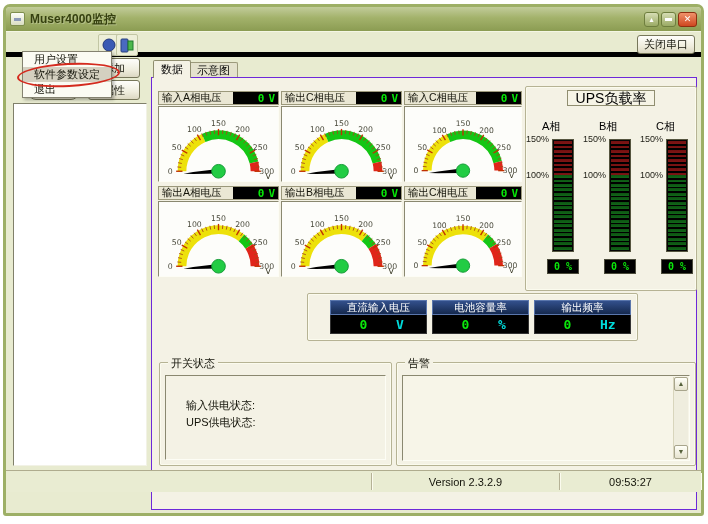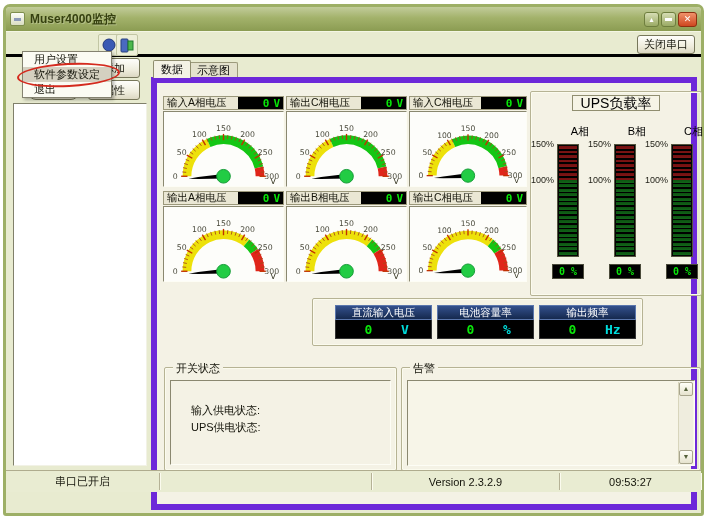--- a/index.html
+++ b/index.html
@@ -22,39 +22,39 @@
     background:linear-gradient(#D6DDB4,#9AAA64); }
   .wbtn.close { width:19px; background:linear-gradient(#F0926A,#CE4620); border-color:#8E2E10; font-size:9px; }
   .dash { display:inline-block; width:7px; height:3px; background:#FFF; margin-bottom:1px; }
 
   
   .menubar { height:20px; background:#E8EBD0; display:flex; align-items:center; padding-left:3px; font-size:11px; color:#14140A; }
   .menu-item { padding:2px 7px; margin-right:1px; }
   .menu-item.active { background:#E9ECCE; border:1px solid; border-color:#8A8868 #F8F8F0 #F8F8F0 #8A8868; padding:1px 6px; }
 
   
-  .toolbar { height:26px; background:#E8EBD0; border-top:1px solid #F4F6E4; border-bottom:3px solid #000000; position:relative; }
+  .toolbar { height:26px; background:#E8EBD0; border-top:1px solid #F4F6E4; border-bottom:5px solid #000000; position:relative; }
   .tool-ico { position:absolute; top:2px; width:22px; height:22px; border:1px solid #C2C6A4; border-radius:2px;
     display:flex; align-items:center; justify-content:center; background:#EDEFD8; }
   .xp-btn { background:linear-gradient(#FEFEFB,#EFEDDD 60%,#DCD8C2); border:1px solid #77775A;
     border-radius:3px; font-size:11px; color:#14140A; text-align:center; }
   .close-serial { position:absolute; right:6px; top:3px; width:58px; height:19px; line-height:17px; }
 
   
   .content { position:relative; height:413px; background:#E8EBD0; }
 
   .left-list { position:absolute; left:7px; top:46px; width:134px; height:363px; background:#FFFFFF;
     border:1px solid; border-color:#80806A #F2F2E6 #F2F2E6 #80806A; }
   .lp-btn { position:absolute; height:20px; line-height:18px; }
 
   .main { position:absolute; left:145px; top:0; width:550px; height:413px; }
   .tab { position:absolute; border:1px solid #8F8D6E; border-bottom:none; border-radius:2px 2px 0 0; font-size:11px; padding:0 7px; }
   .tab.active { left:2px; top:3px; height:18px; line-height:16px; background:#F4F2E5; z-index:2; }
   .tab.inactive { left:38px; top:5px; height:16px; line-height:14px; background:#E4E2CD; border-color:#9C9A7C; }
-  .tabpage { position:absolute; left:0; top:20px; width:546px; height:433px; background:#F4F2E5; border:6px solid #6d28d9; }
+  .tabpage { position:absolute; left:0; top:20px; width:546px; height:433px; background:#F4F2E5; border:1px solid #6d28d9; }
 
   
   .gauge { position:absolute; width:121px; }
   .gauge-header { display:flex; height:14px; border:1px solid #9B987B; background:#EAE7D4; align-items:center; }
   .g-label { flex:1; font-size:10.5px; color:#14140A; padding-left:3px; white-space:nowrap; }
   .g-lcd { width:45px; height:100%; background:#000; display:flex; justify-content:flex-end; align-items:center;
     gap:4px; padding-right:3px; font:bold 11px "DejaVu Sans Mono",monospace; color:#07E607; }
   .gauge-dial { margin-top:1px; height:76px; background:#FDFDFA; border:1px solid; border-color:#8A8870 #FDFDF5 #FDFDF5 #8A8870; }
   svg.dial { width:100%; height:100%; display:block; }
   .zone { fill:none; stroke-width:9; }
@@ -63,21 +63,21 @@
   .dial-label { font-family:"DejaVu Sans",sans-serif; font-size:8px; fill:#4A4A3C; text-anchor:middle; }
   .v-label { font-family:"DejaVu Sans",sans-serif; font-size:8px; fill:#33331F; text-anchor:middle; }
 
   
   .groupbox { position:absolute; border:1px solid #B6B394; border-radius:2px; box-shadow:inset 0 0 0 1px #FBFBEE; }
   .legend { position:absolute; top:-7px; left:8px; background:#F4F2E5; padding:0 3px; font-size:11px; color:#14140A; }
 
   
   .ups-title { position:absolute; top:3px; left:50%; transform:translateX(-50%); width:88px; height:16px;
     border:1px solid #908E70; background:#F6F4E6; font-size:14px; text-align:center; line-height:14px; }
-  .phase-label { position:absolute; width:42px; text-align:right; font-size:11px; top:32px; }
+  .phase-label { position:absolute; width:42px; text-align:left; font-size:11px; top:32px; }
   .bar { position:absolute; top:52px; width:22px; height:113px; background:#050505; border:1px solid #55553F; }
   .bar .red { position:absolute; left:1px; right:1px; top:1px; height:34px;
     background:repeating-linear-gradient(180deg,#701010 0px,#7E1414 2.5px,#000 3px,#000 4.5px); }
   .bar .green { position:absolute; left:1px; right:1px; top:35px; bottom:1px;
     background:repeating-linear-gradient(180deg,#0D5412 0px,#116418 2.5px,#000 3px,#000 4.5px); }
   .btick { position:absolute; width:24px; font-size:9px; color:#23231A; }
   .lcd-small { position:absolute; top:172px; width:32px; height:15px; background:#000; border:1px solid #4A4A3A;
     color:#0AE60A; font:bold 10px "DejaVu Sans Mono",monospace; text-align:center; line-height:13px; }
 
   
@@ -570,23 +570,20 @@
                 <span class="sbtn" style="bottom:0; top:auto;">▼</span>
               </div>
             </div>
           </div>
 
         </div>
       </div>
     </div>
 
     <div class="statusbar">
-      <div class="sb-sec" style="left:0; width:154px;">
-          <span>串口已开启</span>
-        </div>
       <div class="sb-sec" style="left:154px; width:212px;"></div>
       <div class="sb-sec" style="left:366px; width:188px;">
           <span>Version 2.3.2.9</span>
         </div>
       <div class="sb-sec" style="left:554px; width:141px; border-right:none;">
           <span>09:53:27</span>
         </div>
     </div>
 
     <div class="dropdown">

